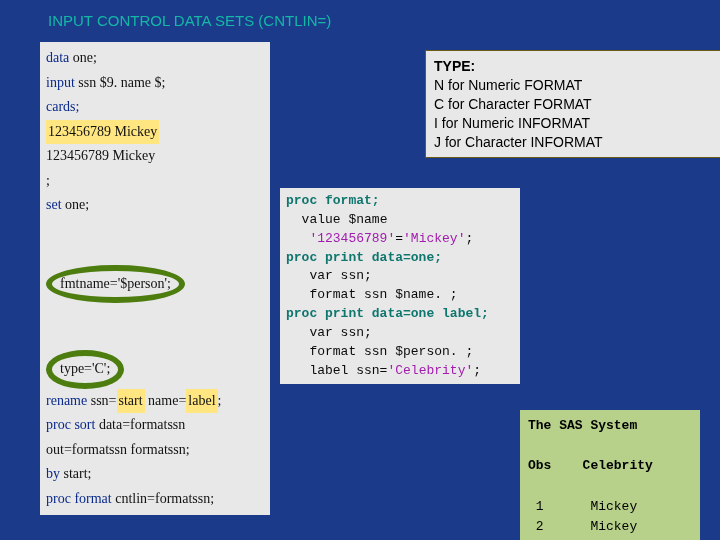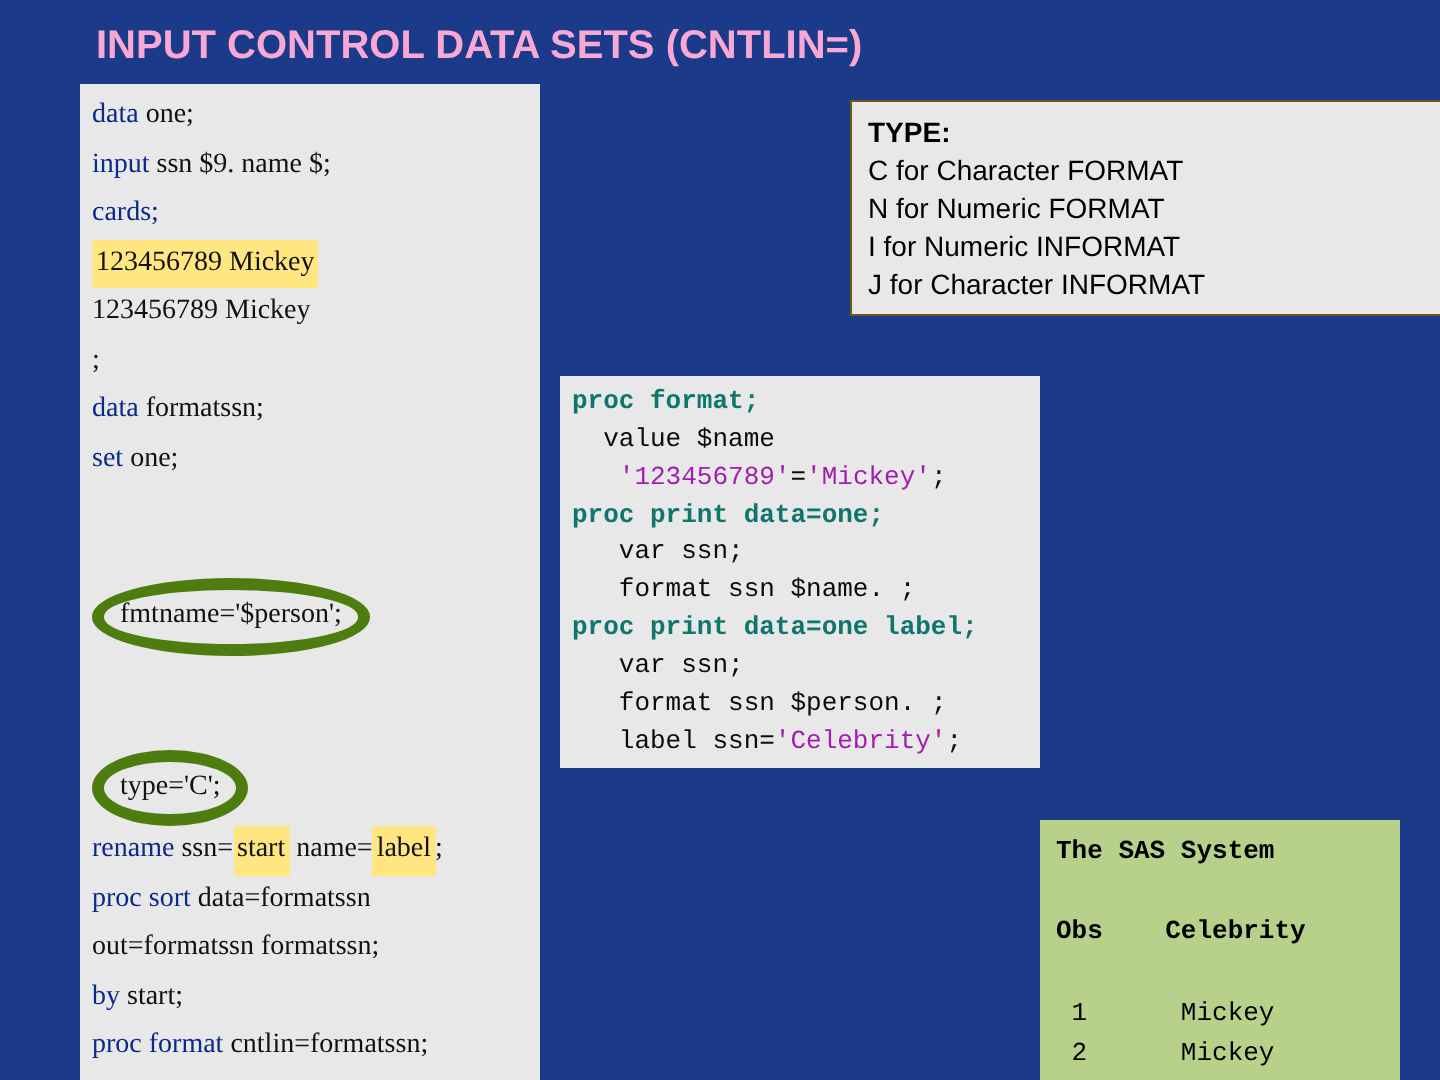--- a/index.html
+++ b/index.html
@@ -5,23 +5,23 @@
   * { margin: 0; padding: 0; box-sizing: border-box; }
   body {
     width: 720px;
     height: 540px;
     background: #1b3a8a;
     font-family: Arial, Helvetica, sans-serif;
     position: relative;
     overflow: hidden;
   }
   .title {
-    color: #f9a8d4;
-    font-weight: bold;
-    font-size: 20px;
+    color: #14b8a6;
+    font-weight: normal;
+    font-size: 15px;
     position: absolute;
     top: 12px;
     left: 48px;
   }
   .code-left {
     position: absolute;
     top: 42px;
     left: 40px;
     width: 230px;
     background: #e8e8e8;
@@ -92,35 +92,34 @@
 
 <div class="title">INPUT CONTROL DATA SETS (CNTLIN=)</div>
 
 <div class="code-left">
   <div class="line"><span class="kw">data</span><span> one;</span></div>
   <div class="line"><span class="kw">input</span><span> ssn $9. name $;</span></div>
   <div class="line"><span class="kw">cards;</span></div>
   <div class="line"><span class="hl-yellow">123456789 Mickey</span></div>
   <div class="line">123456789 Mickey</div>
   <div class="line">;</div>
-  <div class="line"><span class="kw">data</span><span> formatssn;</span></div>
   <div class="line"><span class="kw">set</span><span> one;</span></div>
   <div class="line"><span class="circle">fmtname='$person';</span></div>
   <div class="line"><span class="circle">type='C';</span></div>
   <div class="line"><span class="kw">rename</span><span> ssn=</span><span class="hl-yellow">start</span><span> name=</span><span class="hl-yellow">label</span><span>;</span></div>
   <div class="line"><span class="kw">proc sort</span><span> data=formatssn</span></div>
   <div class="line">out=formatssn formatssn;</div>
   <div class="line"><span class="kw">by</span><span> start;</span></div>
   <div class="line"><span class="kw">proc format</span><span> cntlin=formatssn;</span></div>
 </div>
 
 <div class="box-type">
   <div class="hdr">TYPE:</div>
+  <div>N for Numeric FORMAT</div>
   <div>C for Character FORMAT</div>
-  <div>N for Numeric FORMAT</div>
   <div>I for Numeric INFORMAT</div>
   <div>J for Character INFORMAT</div>
 </div>
 
 <div class="code-mid">
   <div class="line"><span class="kw">proc format;</span></div>
   <div class="line"><span>  value </span><span>$name</span></div>
   <div class="line"><span>   </span><span class="str">'123456789'</span><span>=</span><span class="str">'Mickey'</span><span>;</span></div>
   <div class="line"><span class="kw">proc print data=one;</span></div>
   <div class="line">   var ssn;</div>

